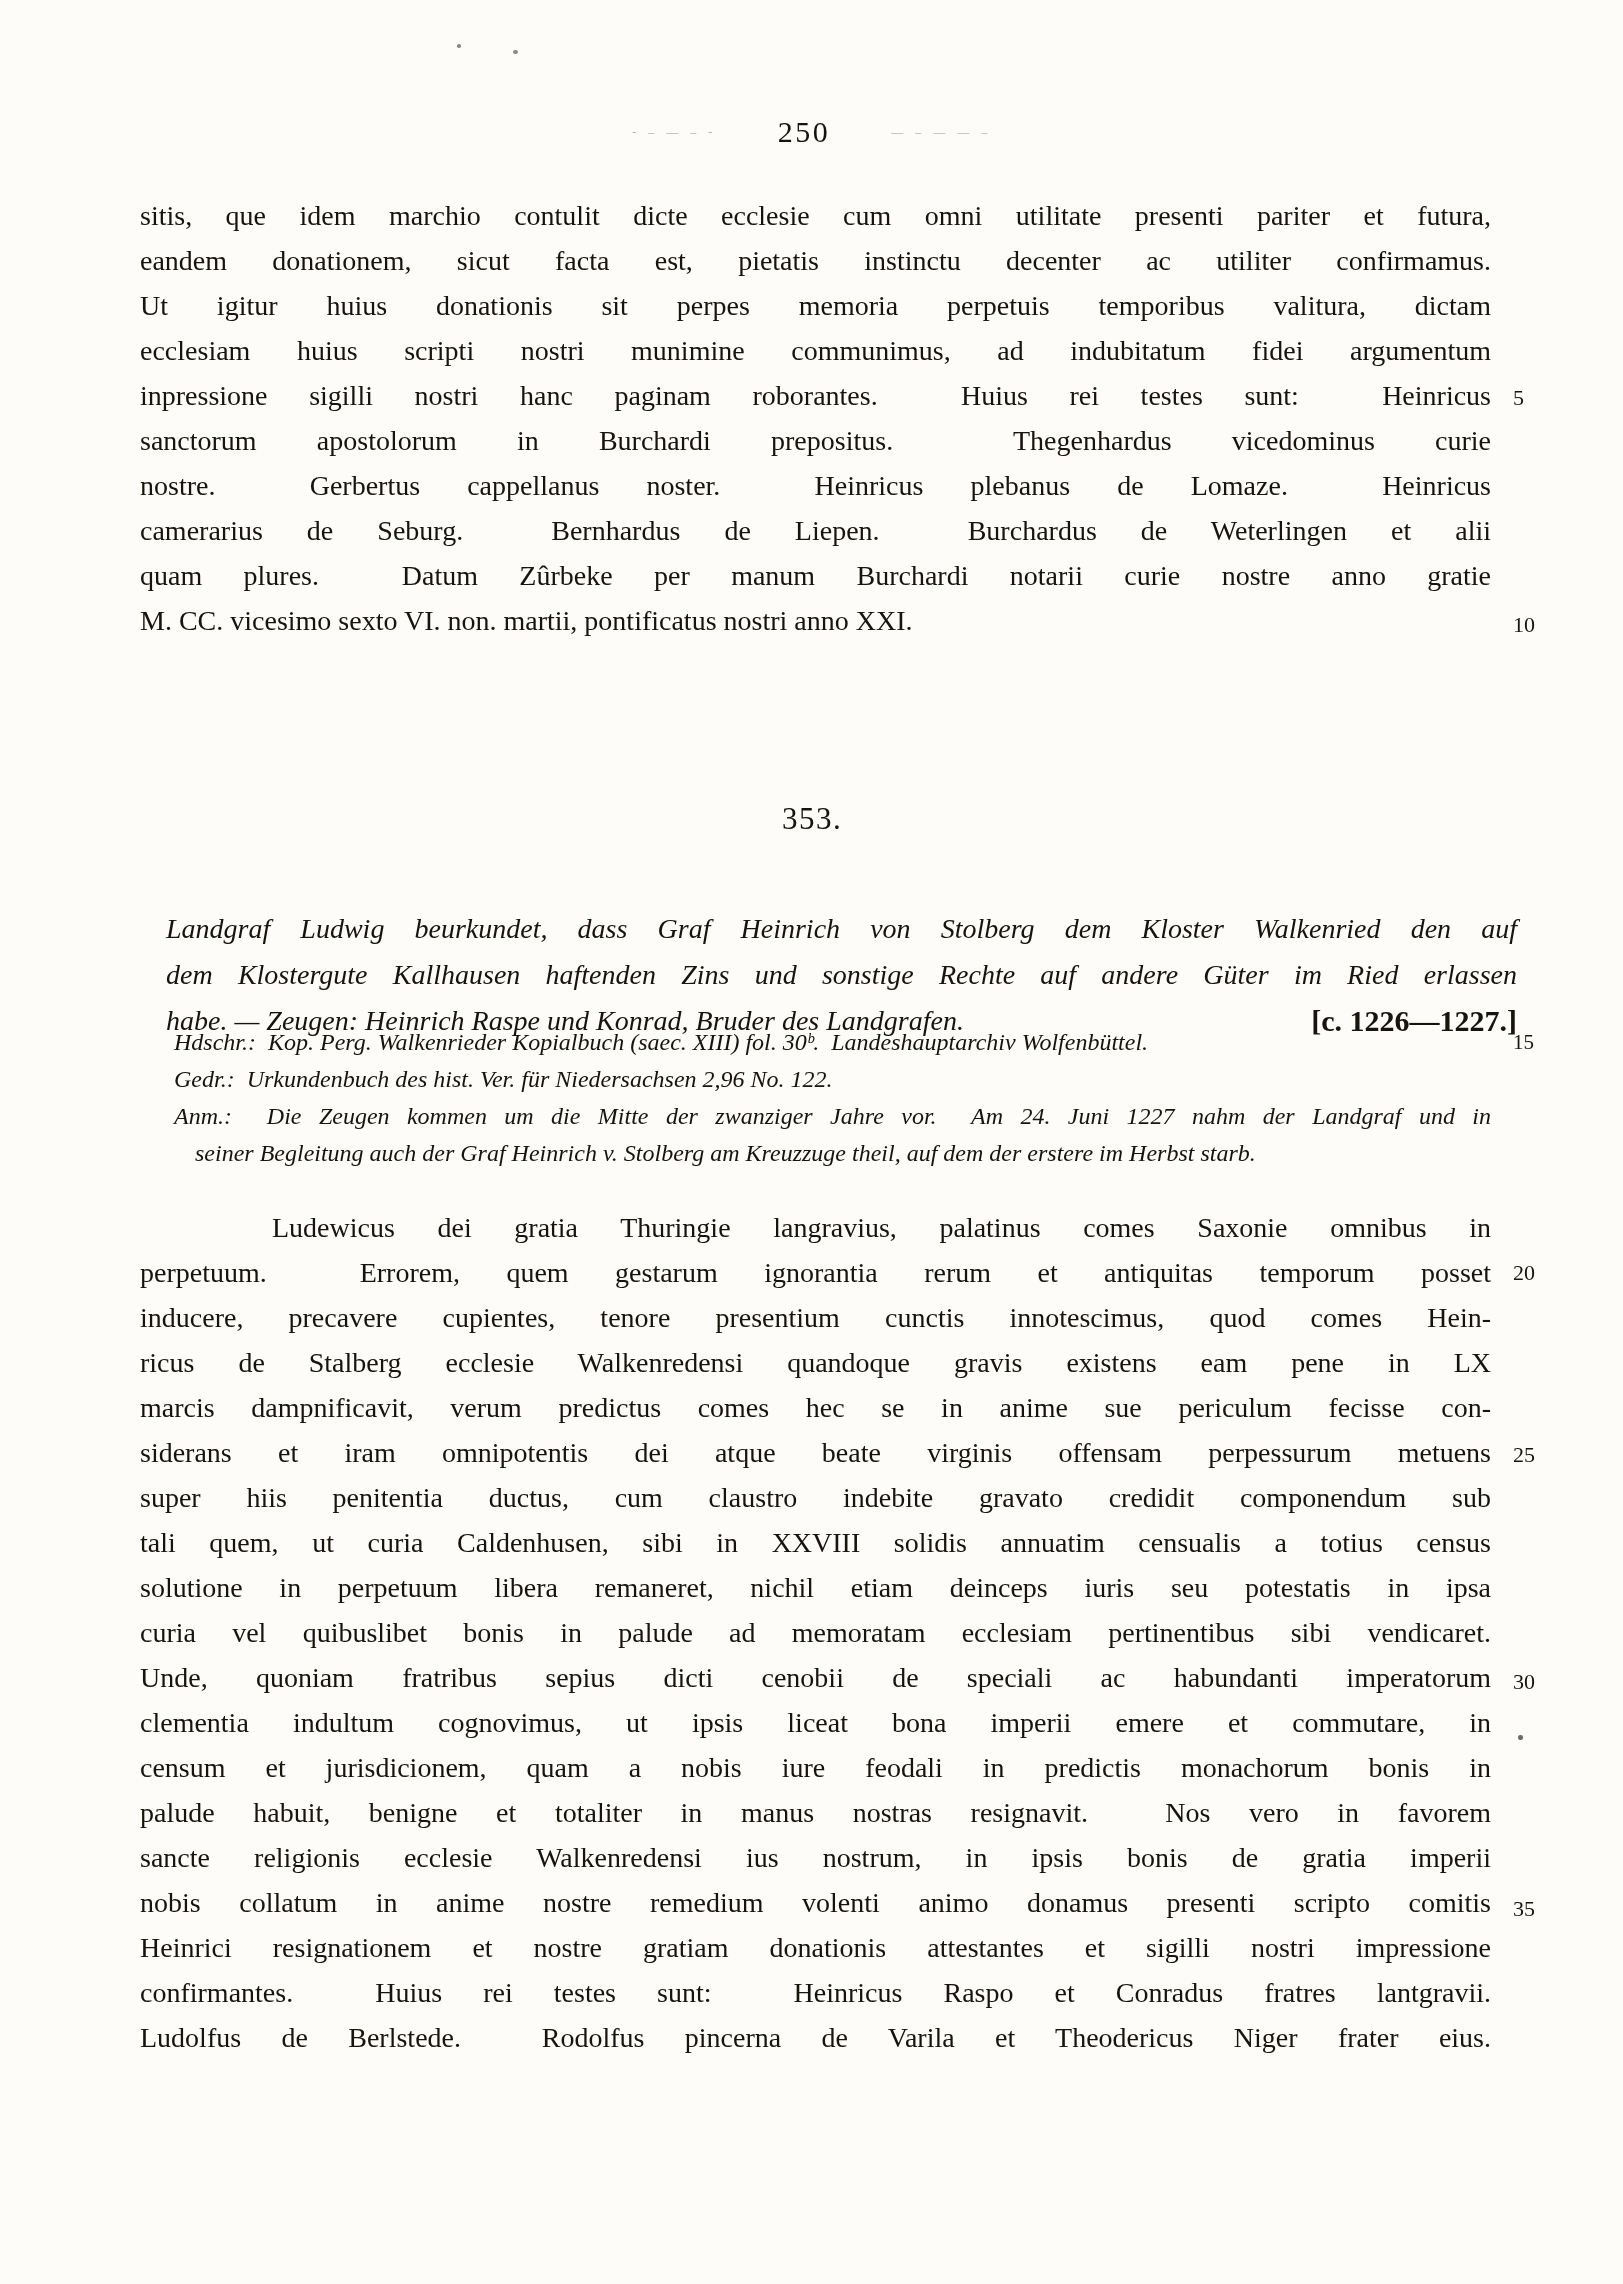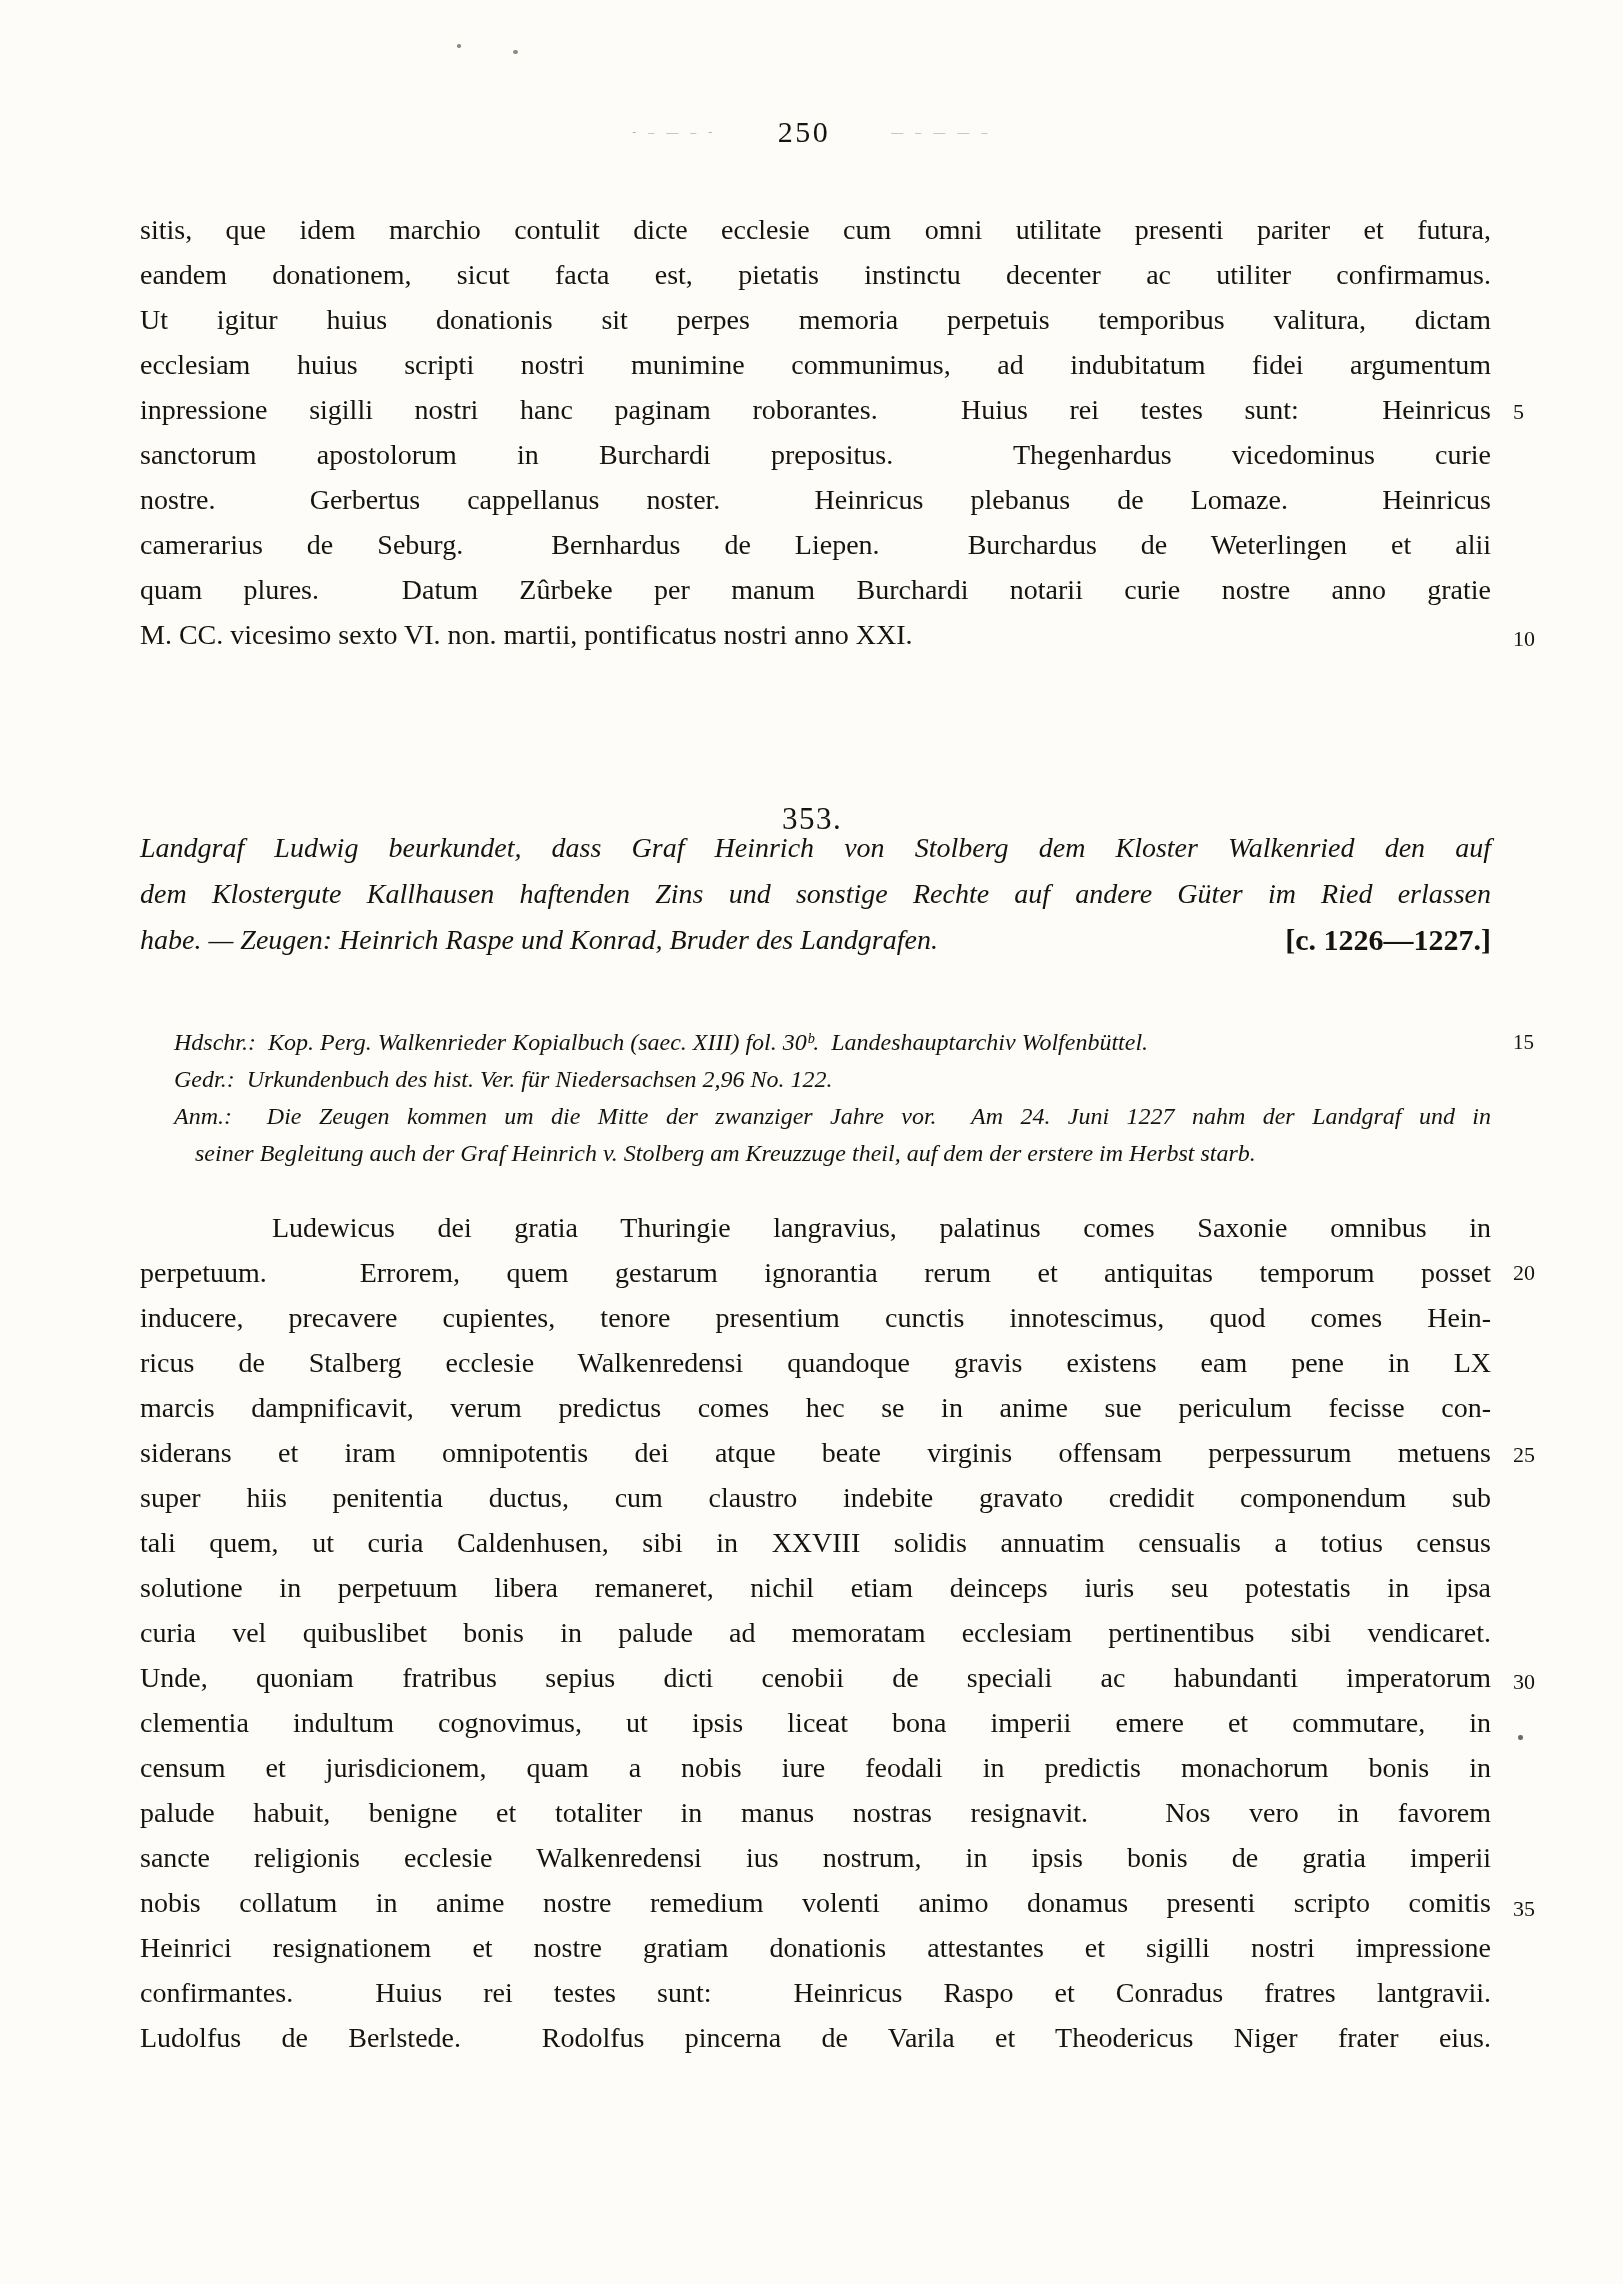--- a/index.html
+++ b/index.html
@@ -55,43 +55,44 @@
   }
   .tline {
     text-align: justify;
     text-align-last: justify;
     white-space: pre-wrap;
   }
   .tline.last { text-align-last: left; }
   .force-just .tline.last { text-align-last: justify; }
 
   #para1 {
-    top: 207px;
+    top: 193px;
     font-size: 28px;
     line-height: 45px;
     font-family: Liberation Serif, serif;
   }
 
   #doc-number {
     position: absolute;
     top: 801px;
     left: 0;
     width: 100%;
     text-align: center;
     font-size: 31px;
     font-weight: normal;
     letter-spacing: 1.5px;
     margin: 0;
   }
 
   #regest {
-    top: 825px;
+    top: 906px;
     font-size: 28px;
     line-height: 46px;
     font-style: italic;
+    margin-left: 26px;
   }
   .regest-last {
     display: flex;
     justify-content: space-between;
     align-items: flex-start;
   }
   .regest-date {
     font-style: normal;
     font-weight: bold;
     font-size: 30px;

